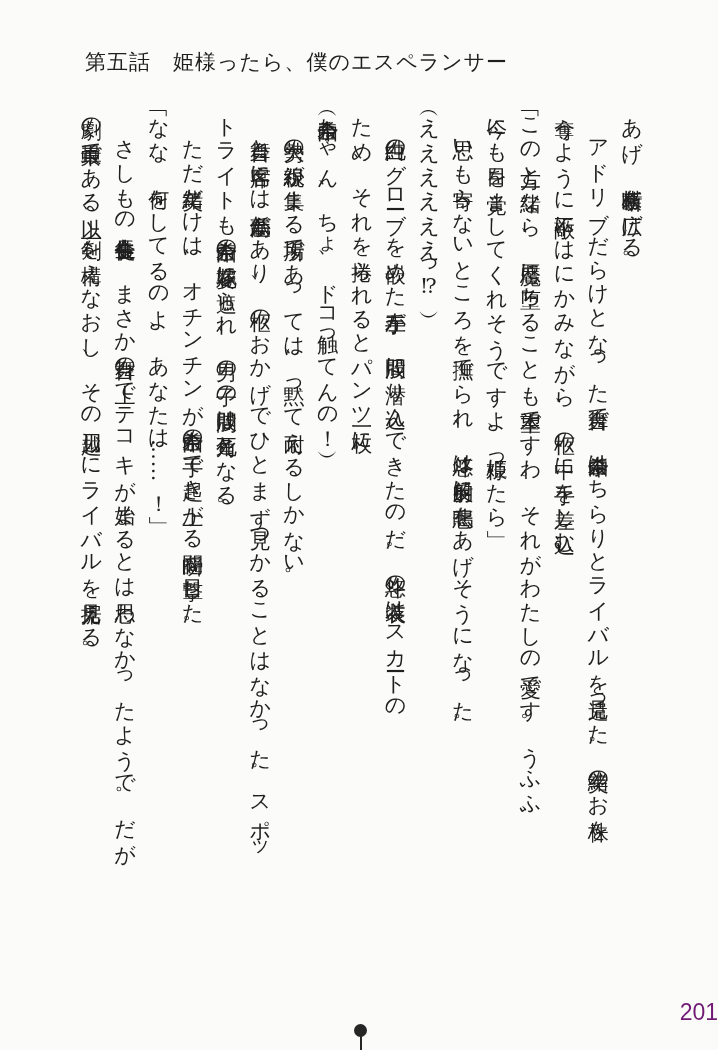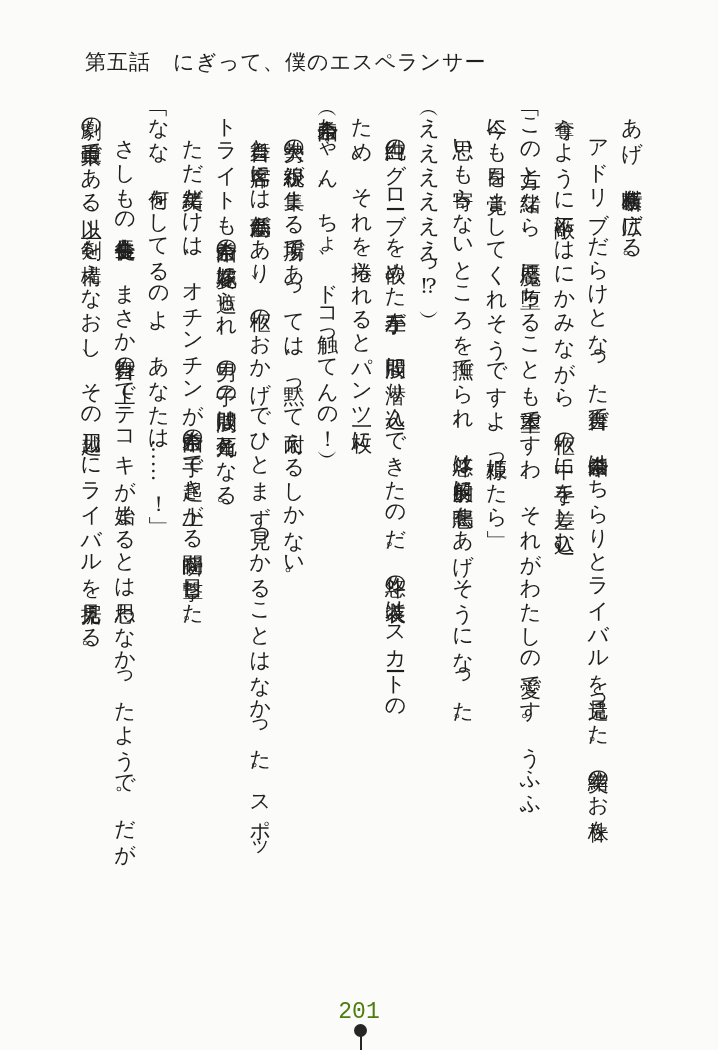--- a/index.html
+++ b/index.html
@@ -27,45 +27,45 @@
     font-size:21px;
   }
   .text-line{
     line-height:33.8px;
     letter-spacing:0.4px;
     white-space:pre;
   }
   .page-number{
     position:absolute;
     top:999px;left:0;width:100%;
-    text-align:center;
-    font-family:Liberation Mono, monospace;
+    text-align:right;
+    font-family:Liberation Sans, sans-serif;
     font-size:23px;
-    color:#4d7c0f;
+    color:#701a75;
   }
   .footer-bullet{
     position:absolute;
     left:354px;top:1024px;
     width:13px;height:13px;
     border-radius:50%;
     background:#262626;
   }
   .footer-rule{
     position:absolute;
     left:360px;top:1035px;
     width:2px;height:15px;
     background:#262626;
   }
 </style>
 </head>
 <body>
 
 <div class="page">
 
-  <div class="chapter-header">第五話　にぎって、僕のエスペランサー</div>
+  <div class="chapter-header">第五話　姫様ったら、僕のエスペランサー</div>
 
   <div class="body-text">
     <div class="text-line">あげ、横断幕を広げる。</div>
     <div class="text-line">　アドリブだらけとなった舞台で、由希奈はちらりとライバルを見遣った。美緒のお株を</div>
     <div class="text-line">奪うように不敵にはにかみながら、柩の中に手を差し込む。</div>
     <div class="text-line">「この方と一緒なら、悪魔に堕ちることも本望ですわ。それがわたしの愛です。うふふ、</div>
     <div class="text-line">今にも目を覚ましてくれそうですよ、姫様ったら」</div>
     <div class="text-line">　思いも寄らないところを撫でられ、悠斗は反射的に悲鳴をあげそうになった。</div>
     <div class="text-line">（ええええええっ⁉）</div>
     <div class="text-line">　純白のグローブを嵌めた左手が、股間に潜り込んできたのだ。悠斗の衣装はスカートの</div>

